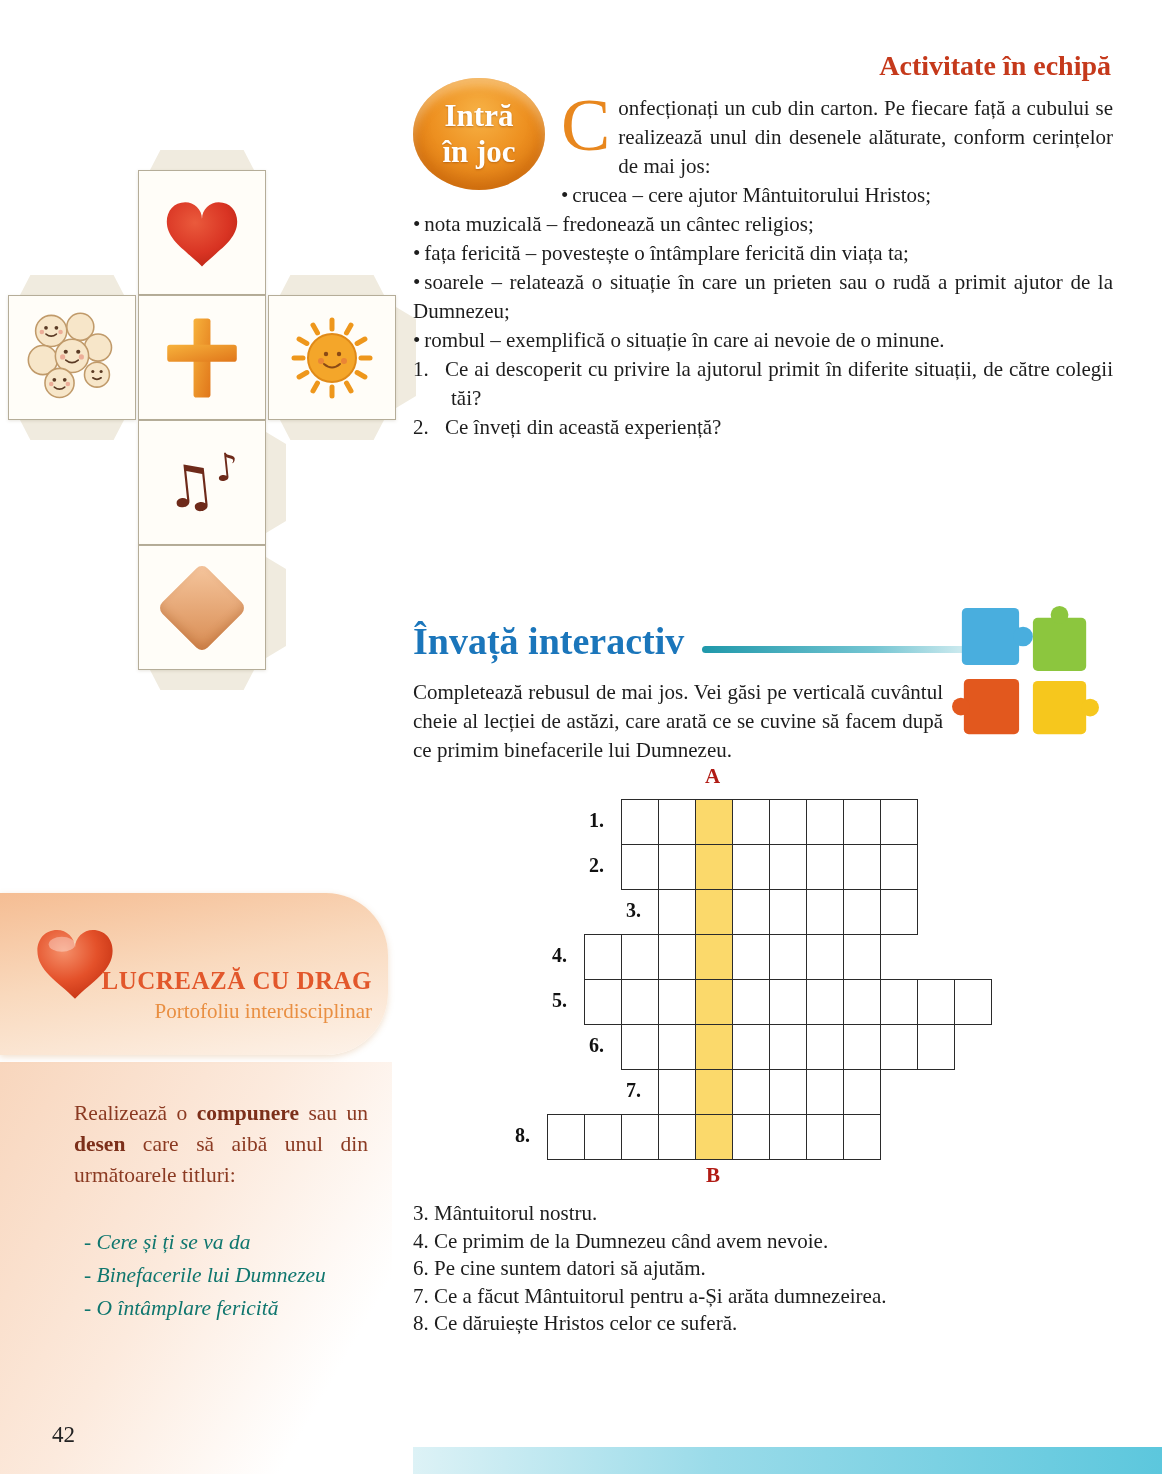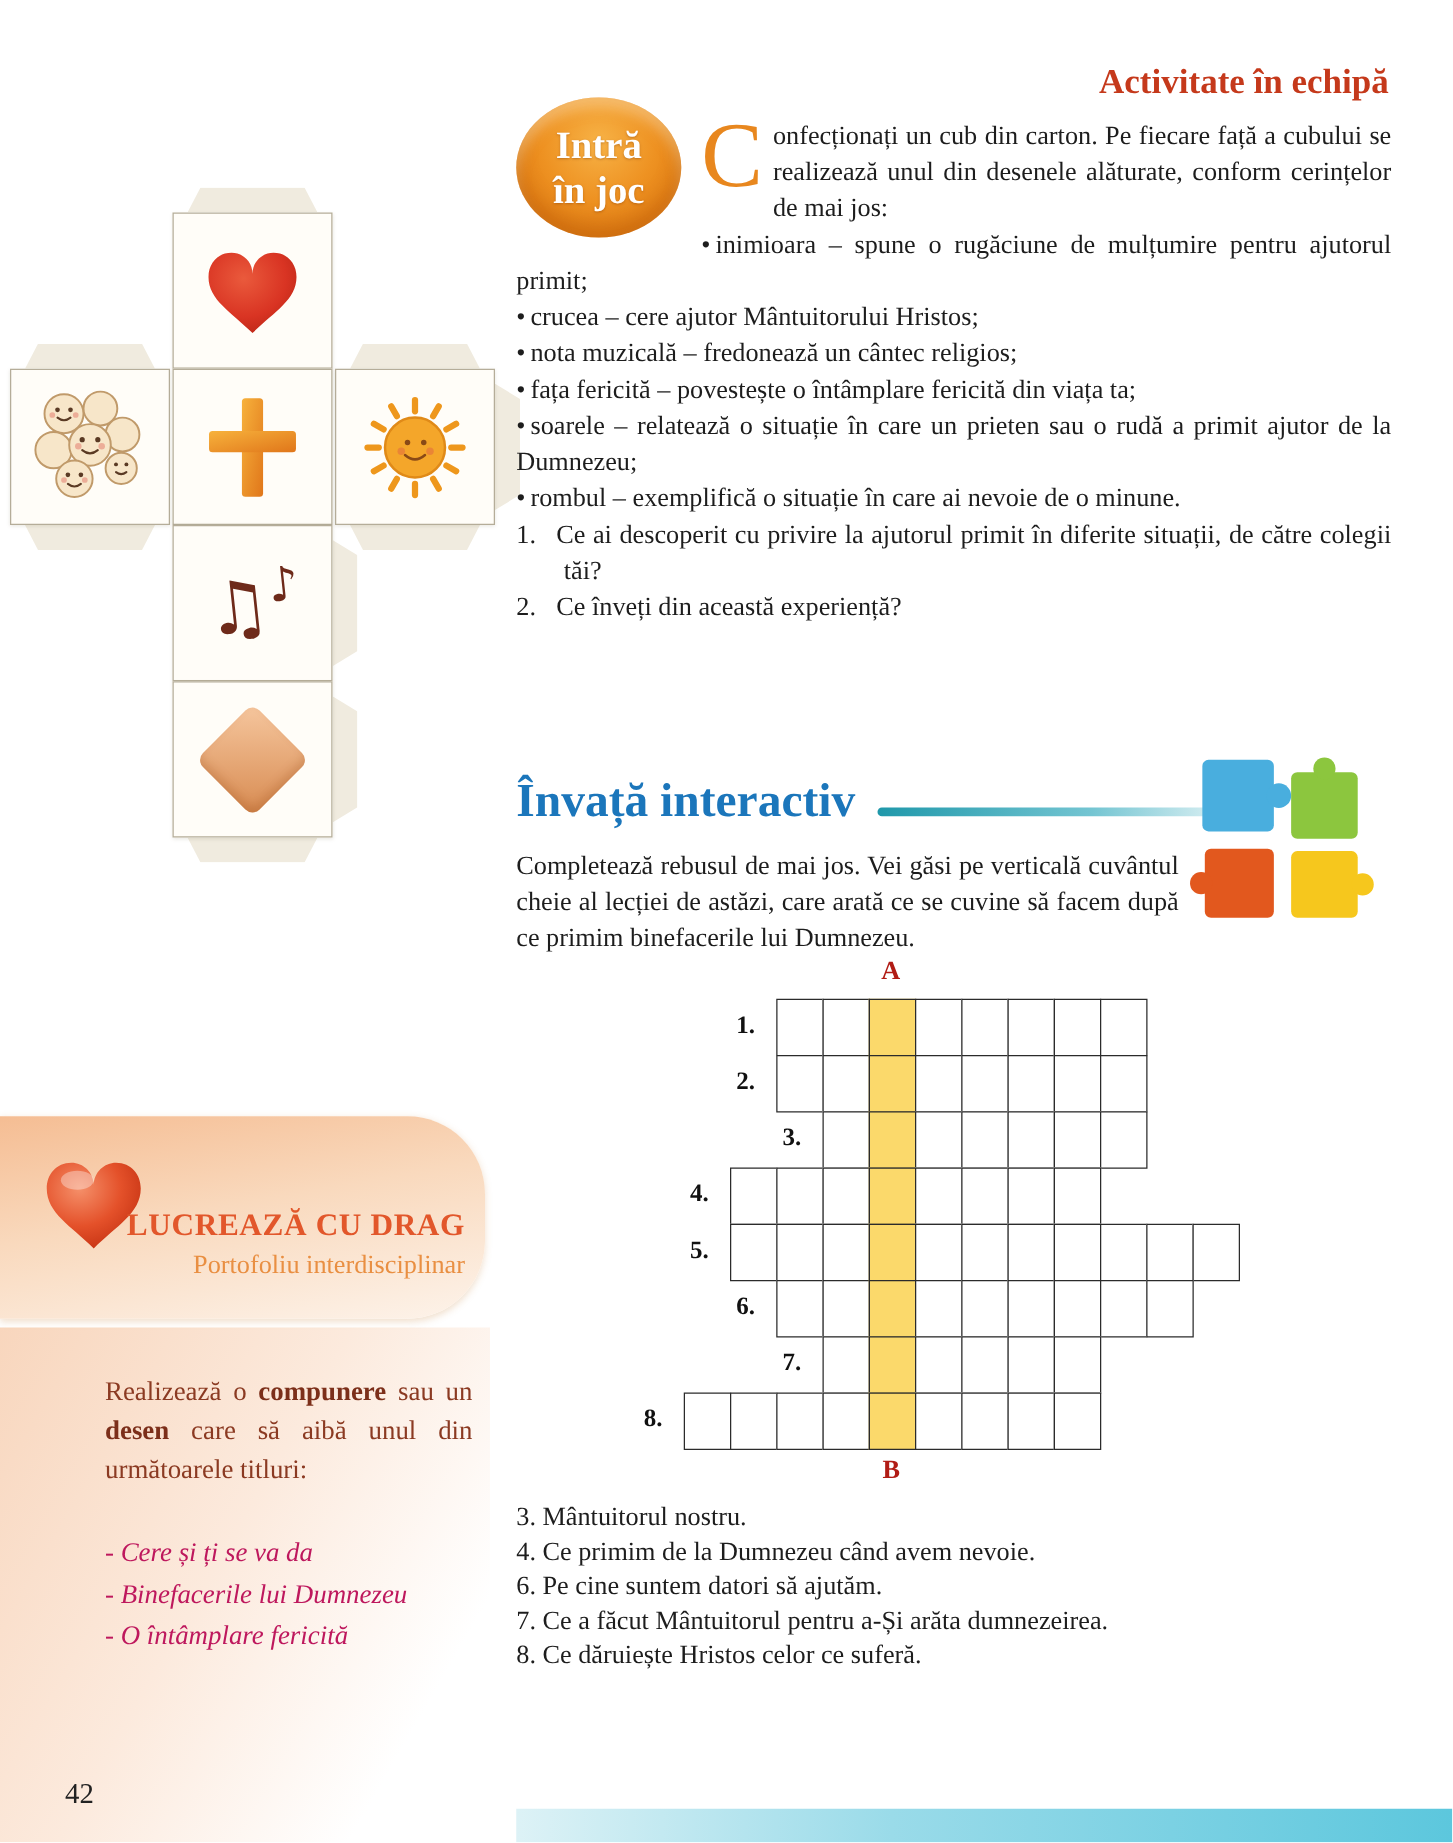--- a/index.html
+++ b/index.html
@@ -9,24 +9,24 @@
   
   .left-lower-bg{position:absolute;left:0;top:1062px;width:392px;height:412px;
     background:linear-gradient(120deg,#f8d6bd 0%,#fceadd 45%,#ffffff 82%);}
   .portfolio-card{position:absolute;left:0;top:893px;width:388px;height:162px;
     border-radius:0 62px 62px 0;
     background:linear-gradient(170deg,#f5bd93 0%,#f9d9bd 45%,#fdf3ea 100%);
     box-shadow:0 2px 6px rgba(200,130,60,.25);}
   .pc-heart{position:absolute;left:28px;top:26px;width:94px;height:88px;}
   .pc-title{position:absolute;right:16px;top:74px;font-size:25px;font-weight:bold;color:#e2572b;letter-spacing:.5px;}
   .pc-sub{position:absolute;right:16px;top:106px;font-size:21px;color:#e98f42;}
-  .task-text{position:absolute;left:84px;top:1098px;width:294px;font-size:21.5px;line-height:31px;
+  .task-text{position:absolute;left:74px;top:1098px;width:294px;font-size:21.5px;line-height:31px;
     text-align:justify;color:#8b3a22;}
   .task-text b{color:#7c2f1a;}
-  .task-titles{position:absolute;left:84px;top:1226px;font-style:italic;color:#be185d;
+  .task-titles{position:absolute;left:84px;top:1226px;font-style:italic;color:#0f766e;
     font-size:21.5px;line-height:33px;}
   .page-number{position:absolute;left:52px;top:1422px;font-size:23px;color:#222;}
 
   
   .flap{position:absolute;background:#f0ebdf;}
   .flap-t{height:20px;width:104px;clip-path:polygon(10% 0,90% 0,100% 100%,0 100%);}
   .flap-b{height:20px;width:104px;clip-path:polygon(0 0,100% 0,90% 100%,10% 100%);}
   .flap-r{width:20px;height:101px;clip-path:polygon(0 0,100% 12%,100% 88%,0 100%);}
   .face{position:absolute;width:128px;height:125px;background:#fffdf8;border:1px solid #b5ad99;
     box-sizing:border-box;display:flex;align-items:center;justify-content:center;
@@ -224,21 +224,20 @@
   </div>
 
   <div class="main-top">
     <div class="team-heading">Activitate în echipă</div>
     <div>
       <div class="badge">
         <div>Intră</div>
         <div>în joc</div>
       </div>
       <p class="intro-par"><span class="dropcap">C</span><span>onfecționați un cub din carton. Pe fiecare față a cubului se realizează unul din desenele alăturate, conform cerințelor de mai jos:</span></p>
-      <div class="bullet"><span class="bdot">•</span><span>inimioara –  spune o rugăciune de mulțumire pentru ajutorul primit;</span></div>
       <div class="bullet"><span class="bdot">•</span><span>crucea – cere ajutor Mântuitorului Hristos;</span></div>
       <div class="bullet"><span class="bdot">•</span><span>nota muzicală – fredonează un cântec religios;</span></div>
       <div class="bullet"><span class="bdot">•</span><span>fața fericită – povestește o întâmplare fericită din viața ta;</span></div>
       <div class="bullet"><span class="bdot">•</span><span>soarele – relatează o situație în care un prieten sau o rudă a primit ajutor de la Dumnezeu;</span></div>
       <div class="bullet"><span class="bdot">•</span><span>rombul – exemplifică o situație în care ai nevoie de o minune.</span></div>
       <div class="q"><span class="q-num">1.</span><span>Ce ai descoperit cu privire la ajutorul primit în diferite situații, de către colegii tăi?</span></div>
       <div class="q"><span class="q-num">2.</span><span>Ce înveți din această experiență?</span></div>
     </div>
   </div>
 

